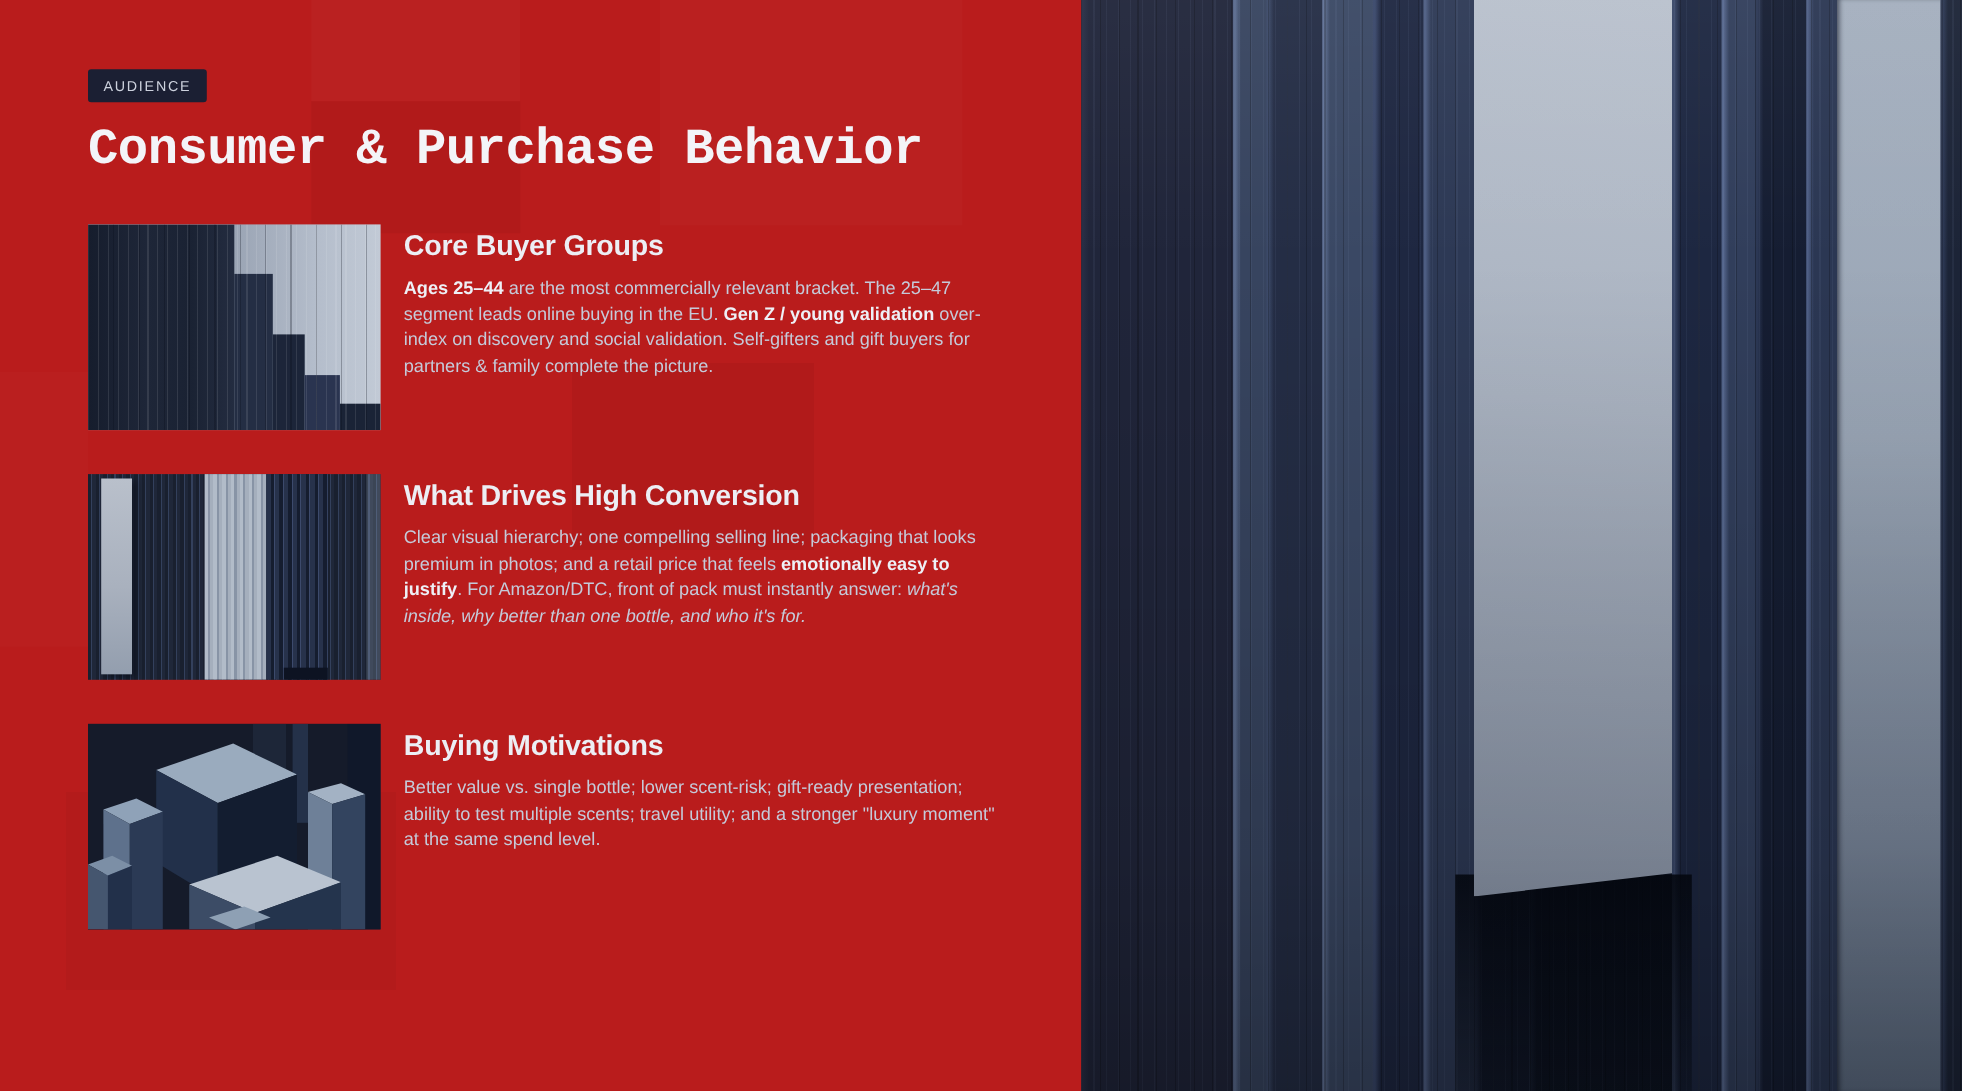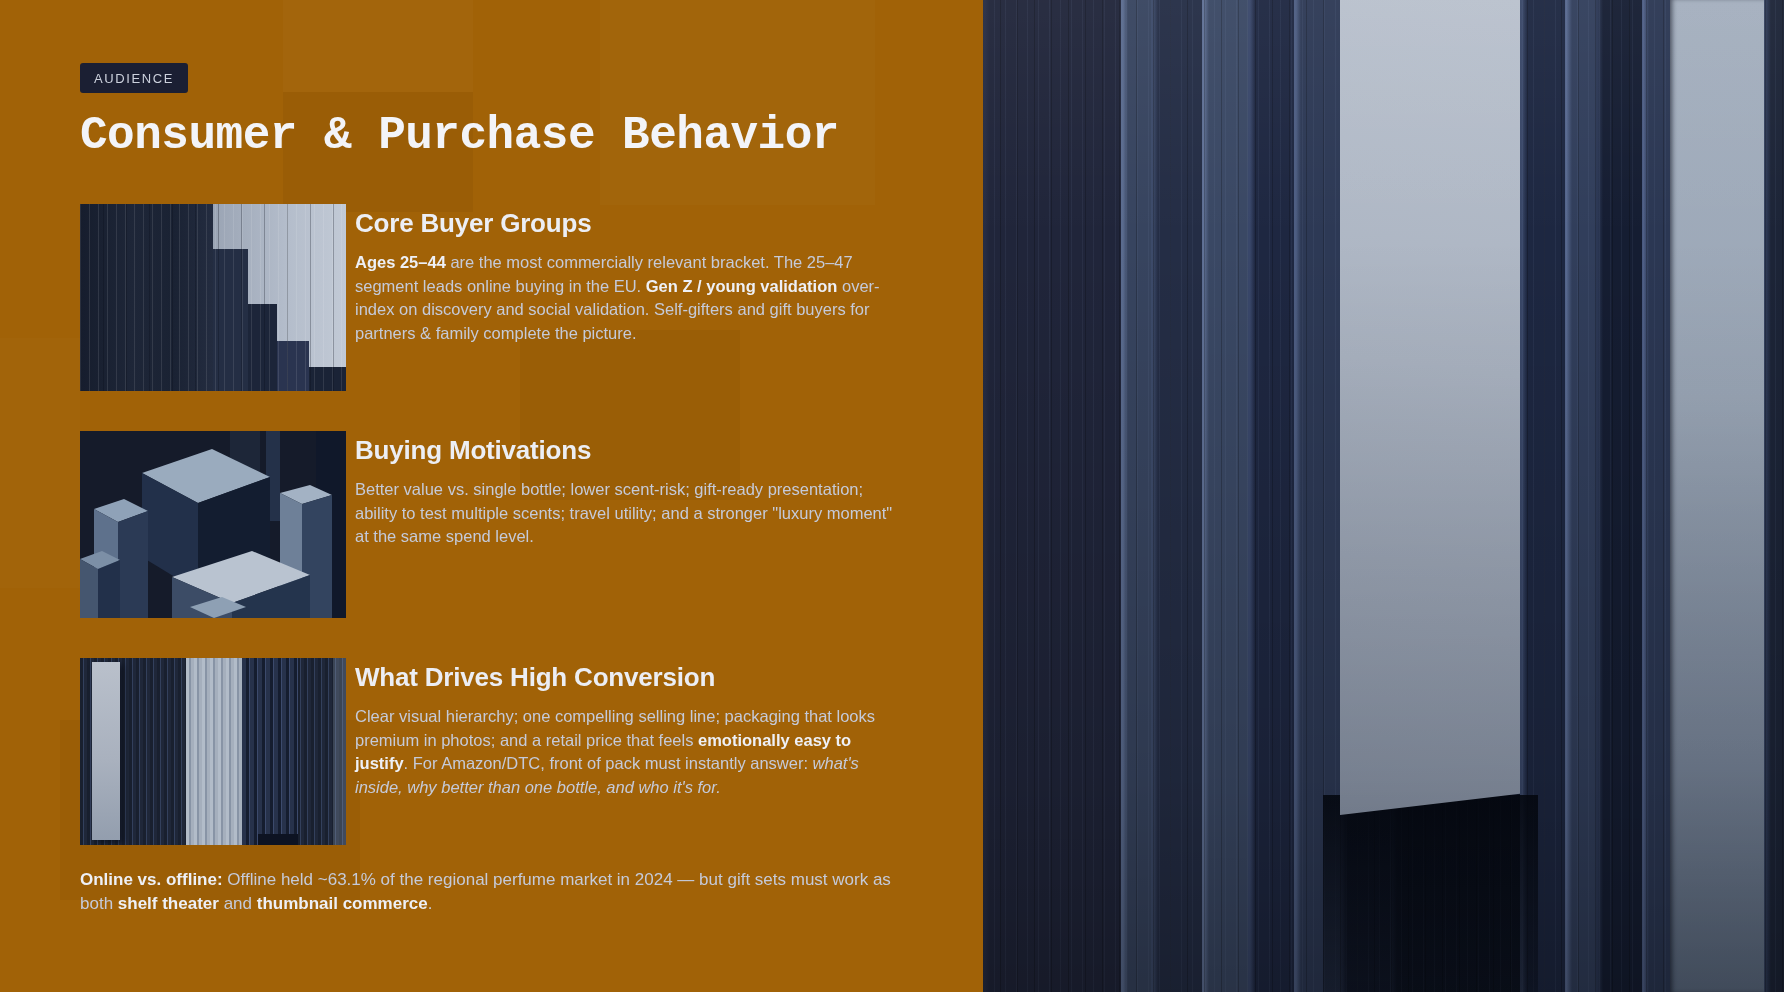--- a/index.html
+++ b/index.html
@@ -1,34 +1,34 @@
 <!DOCTYPE html>
 <html><head>
 <meta charset="utf-8">
 <style>
   html,body{margin:0;padding:0;background:#252a43;}
   body{width:1784px;height:992px;overflow:hidden;font-family:"Liberation Sans",sans-serif;}
-  .slide{position:relative;width:1784px;height:992px;background:#a16207;overflow:hidden;}
+  .slide{position:relative;width:1784px;height:992px;background:#b91c1c;overflow:hidden;}
 
   
   .patch{position:absolute;pointer-events:none;}
   .p1{left:283px;top:0;width:190px;height:92px;background:rgba(255,255,255,0.022);}
   .p2{left:600px;top:0;width:275px;height:205px;background:rgba(255,255,255,0.018);}
   .p3{left:0;top:338px;width:80px;height:250px;background:rgba(255,255,255,0.015);}
   .p4{left:283px;top:92px;width:190px;height:120px;background:rgba(0,0,0,0.045);}
   .p5{left:520px;top:330px;width:220px;height:170px;background:rgba(0,0,0,0.04);}
   .p6{left:60px;top:720px;width:300px;height:180px;background:rgba(0,0,0,0.03);}
 
   .content{position:absolute;left:80px;top:63px;width:830px;}
   .eyebrow{display:inline-block;background:#1b1f33;color:#ccd1dd;font-size:13px;
     letter-spacing:1.6px;padding:8px 14px 7px;border-radius:3px;}
   .title{margin:17px 0 0;color:#f3f4f8;font-size:46px;font-weight:600;letter-spacing:-0.5px;line-height:1.14;font-family:Liberation Mono, monospace;}
 
   .rows{margin-top:42px;}
-  .row{display:flex;gap:9px;margin-bottom:40px;}
+  .row{display:flex;gap:21px;margin-bottom:40px;}
   .row:last-child{margin-bottom:0;}
   .thumb{position:relative;flex:none;width:266px;height:187px;overflow:hidden;background:#1a2134;}
   .row-text{width:545px;padding-top:3px;}
   .row-text h2{margin:0;color:#eceef4;font-size:26px;font-weight:700;letter-spacing:-0.2px;line-height:33px;}
   .row-text p{margin:11px 0 0;color:#c5cad9;font-size:16.5px;line-height:23.5px;}
   .b{font-weight:700;color:#eef0f6;}
   .i{font-style:italic;}
 
   .footnote{position:absolute;left:80px;top:868px;width:820px;margin:0;
     color:#c5cad9;font-size:17px;line-height:24px;}
@@ -102,20 +102,34 @@
           <div class="stepD"></div>
           <div class="ribs"></div>
         </div>
         <div class="row-text">
           <h2>Core Buyer Groups</h2>
           <p><span class="b">Ages 25–44</span><span> are the most commercially relevant bracket. The 25–47 segment leads online buying in the EU. </span><span class="b">Gen Z / young validation</span><span> over-index on discovery and social validation. Self-gifters and gift buyers for partners &amp; family complete the picture.</span></p>
         </div>
       </section>
 
       <section class="row">
+        <div class="thumb t-ribs">
+          <div class="lightband"></div>
+          <div class="midband"></div>
+          <div class="lightrect"></div>
+          <div class="edgeglow"></div>
+          <div class="bottomdark"></div>
+        </div>
+        <div class="row-text">
+          <h2>What Drives High Conversion</h2>
+          <p><span>Clear visual hierarchy; one compelling selling line; packaging that looks premium in photos; and a retail price that feels </span><span class="b">emotionally easy to justify</span><span>. For Amazon/DTC, front of pack must instantly answer: </span><span class="i">what's inside, why better than one bottle, and who it's for.</span></p>
+        </div>
+      </section>
+
+      <section class="row">
         <div class="thumb t-cubes">
           <svg width="266" height="187" viewBox="0 0 266 187">
             <rect x="0" y="0" width="266" height="187" fill="#151b2a"></rect>
             <rect x="150" y="0" width="30" height="187" fill="#1d2638"></rect>
             <rect x="236" y="0" width="30" height="187" fill="#10182a"></rect>
             <rect x="186" y="0" width="14" height="90" fill="#243149"></rect>
 
             <polygon points="62,42 132,18 190,46 118,72" fill="#9aabbe"></polygon>
             <polygon points="62,42 118,72 118,160 62,126" fill="#22304a"></polygon>
             <polygon points="118,72 190,46 190,132 118,160" fill="#131d30"></polygon>
@@ -138,38 +152,23 @@
 
             <polygon points="110,176 142,166 166,176 134,187" fill="#8ea0b4"></polygon>
           </svg>
         </div>
         <div class="row-text">
           <h2>Buying Motivations</h2>
           <p><span>Better value vs. single bottle; lower scent-risk; gift-ready presentation; ability to test multiple scents; travel utility; and a stronger "luxury moment" at the same spend level.</span></p>
         </div>
       </section>
 
-      <section class="row">
-        <div class="thumb t-ribs">
-          <div class="lightband"></div>
-          <div class="midband"></div>
-          <div class="lightrect"></div>
-          <div class="edgeglow"></div>
-          <div class="bottomdark"></div>
-        </div>
-        <div class="row-text">
-          <h2>What Drives High Conversion</h2>
-          <p><span>Clear visual hierarchy; one compelling selling line; packaging that looks premium in photos; and a retail price that feels </span><span class="b">emotionally easy to justify</span><span>. For Amazon/DTC, front of pack must instantly answer: </span><span class="i">what's inside, why better than one bottle, and who it's for.</span></p>
-        </div>
-      </section>
-
     </div>
   </div>
 
-  <p class="footnote"><span class="b">Online vs. offline:</span><span> Offline held ~63.1% of the regional perfume market in 2024 — but gift sets must work as both </span><span class="b">shelf theater</span><span> and </span><span class="b">thumbnail commerce</span><span>.</span></p>
 
   <div class="hero">
     <div class="slab" style="left:0;width:138px;--c:#20253a;--e:#272d44;"></div>
     <div class="slab" style="left:138px;width:30px;--c:#37445f;--e:#5a6b8e;"></div>
     <div class="slab" style="left:168px;width:51px;--c:#242d45;--e:#3c4a69;"></div>
     <div class="slab" style="left:219px;width:46px;--c:#3a4864;--e:#5d6e92;"></div>
     <div class="slab" style="left:265px;width:46px;--c:#1e2741;--e:#39476a;"></div>
     <div class="slab" style="left:311px;width:46px;--c:#2d3955;--e:#4d5d82;"></div>
     <div class="slab" style="left:357px;width:50px;--c:#171f34;--e:#2c3753;"></div>
     <div class="slab" style="left:407px;width:130px;--c:#111829;--e:#1d273d;"></div>

